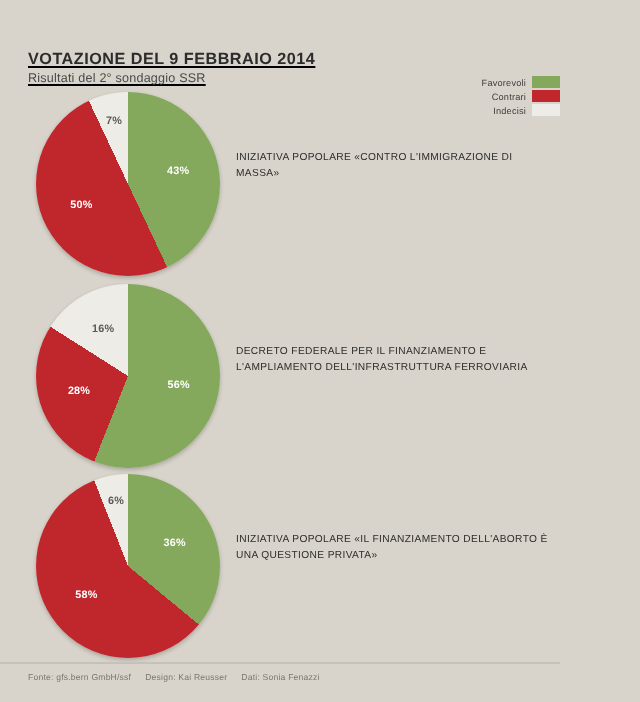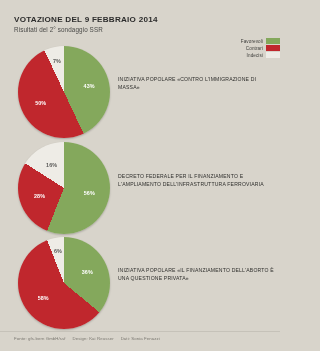--- a/index.html
+++ b/index.html
@@ -9,21 +9,21 @@
     font-family:"Liberation Sans", sans-serif;
     overflow:hidden;
   }
   .page {
     position:relative;
     width:280px; height:351px;
     background:#d8d4cb;
   }
 
   
-  .header { position:absolute; left:14px; top:15px; }
+  .header { position:absolute; left:14px; top:25px;text-decoration:underline; }
   .title {
     font-size:8.1px; font-weight:bold; letter-spacing:0.25px;
     color:#2c2c2c; white-space:nowrap;
   }
   .subtitle {
     font-size:6.3px; color:#4a4a48; margin-top:2px;
     letter-spacing:0.1px; white-space:nowrap;
   }
 
   

